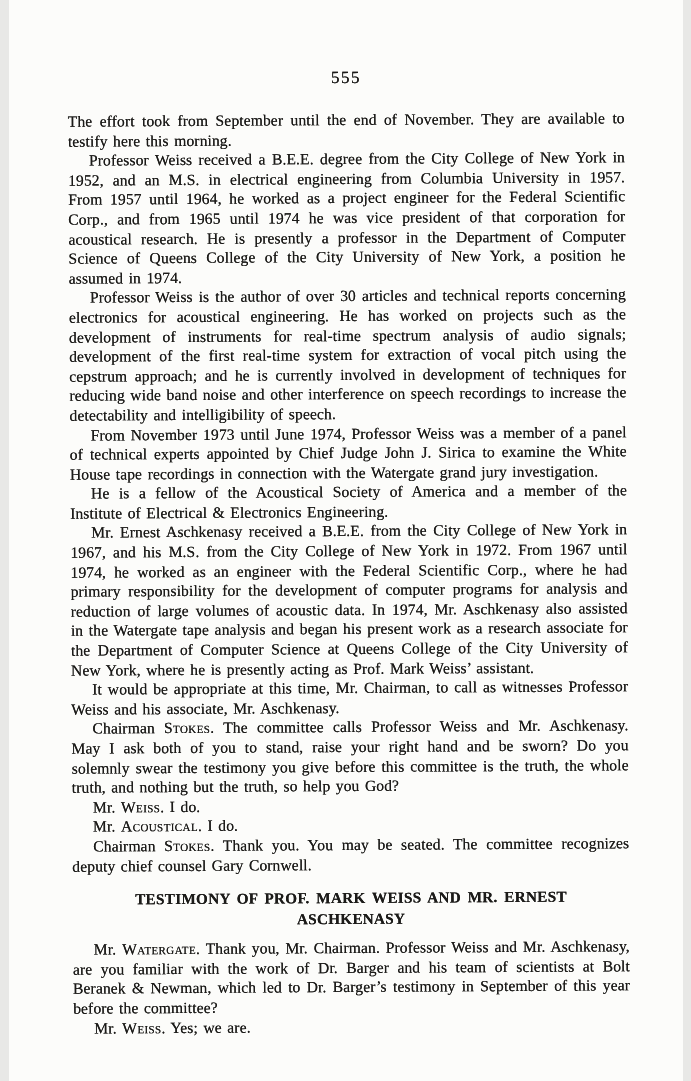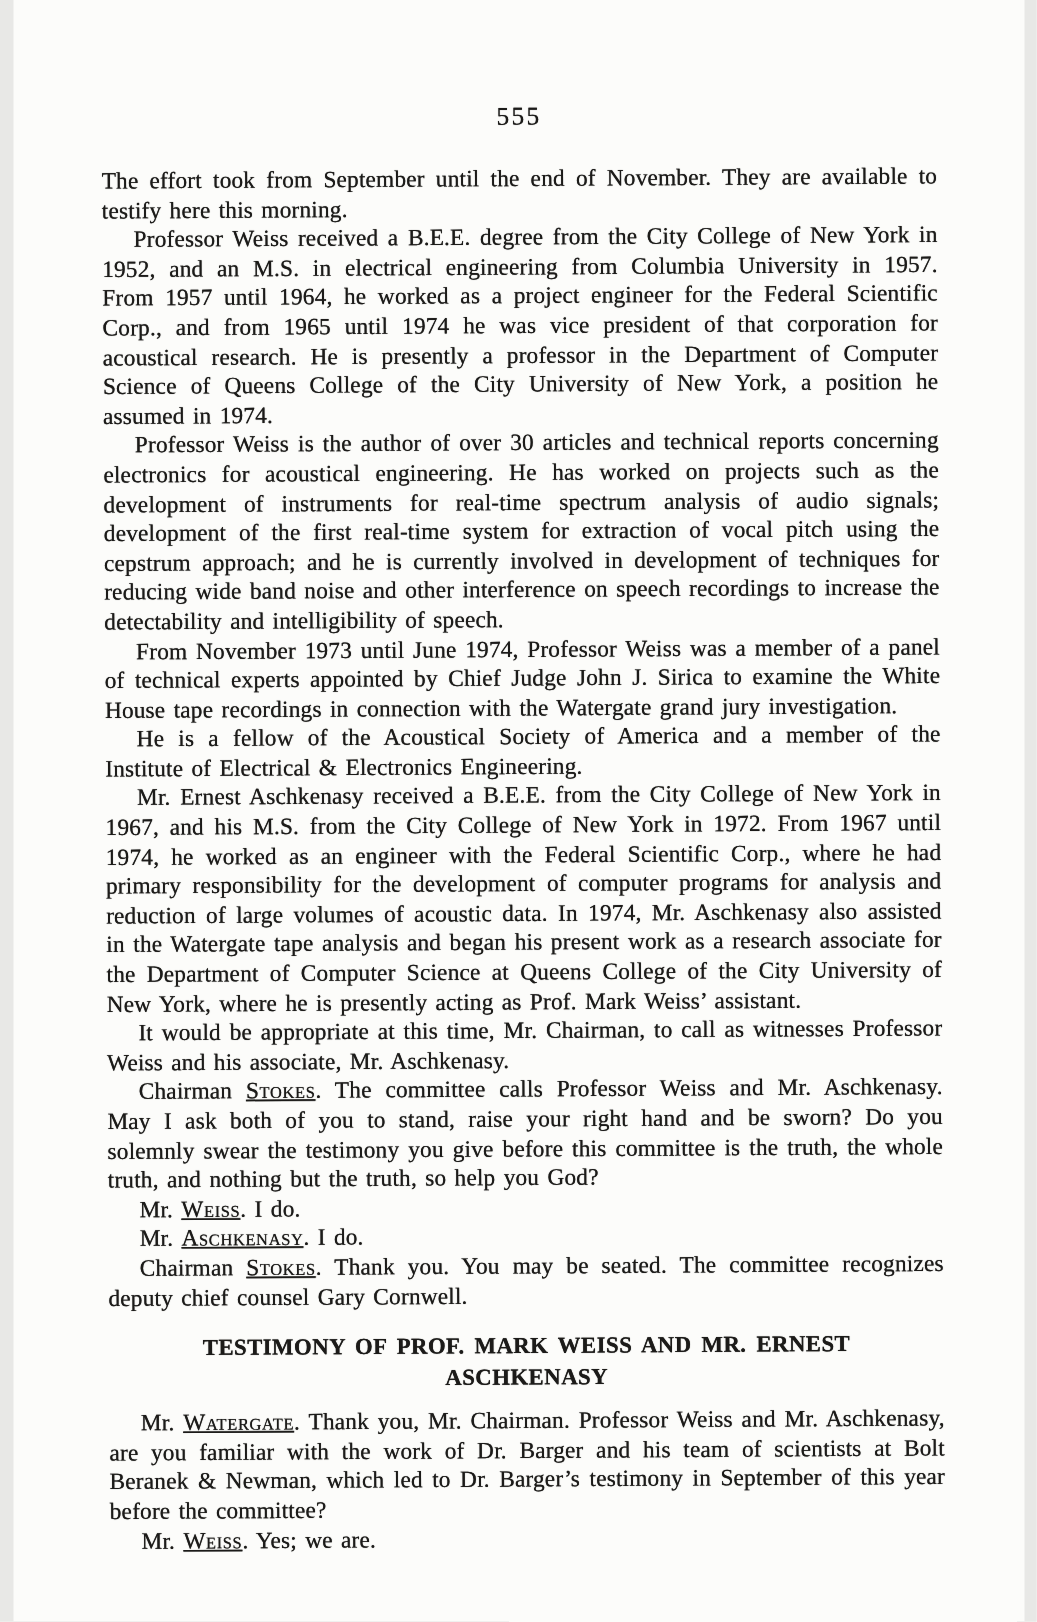--- a/index.html
+++ b/index.html
@@ -40,21 +40,20 @@
     word-spacing: 1.5px;
     letter-spacing: 0.1px;
     text-shadow: 0 0 0.5px #2a2a28;
   }
   p.noindent {
     text-indent: 0;
   }
   .sc {
     font-variant: small-caps;
     letter-spacing: 0.4px;
-    text-decoration: underline;
   }
   h2.testimony-heading {
     font-size: 15.2px;
     font-weight: bold;
     text-align: center;
     max-width: 470px;
     margin: 13px auto 9px auto;
     line-height: 21px;
     letter-spacing: 0.3px;
     word-spacing: 2.5px;
@@ -80,21 +79,21 @@
     <p class="body-par"><span>He is a fellow of the Acoustical Society of America and a member of the Institute of Electrical &amp; Electronics Engineering.</span></p>
 
     <p class="body-par"><span>Mr. Ernest Aschkenasy received a B.E.E. from the City College of New York in 1967, and his M.S. from the City College of New York in 1972. From 1967 until 1974, he worked as an engineer with the Federal Scientific Corp., where he had primary responsibility for the development of computer programs for analysis and reduction of large volumes of acoustic data. In 1974, Mr. Aschkenasy also assisted in the Watergate tape analysis and began his present work as a research associate for the Department of Computer Science at Queens College of the City University of New York, where he is presently acting as Prof. Mark Weiss’ assistant.</span></p>
 
     <p class="body-par"><span>It would be appropriate at this time, Mr. Chairman, to call as witnesses Professor Weiss and his associate, Mr. Aschkenasy.</span></p>
 
     <p class="body-par"><span>Chairman </span><span class="sc">Stokes</span><span>. The committee calls Professor Weiss and Mr. Aschkenasy. May I ask both of you to stand, raise your right hand and be sworn? Do you solemnly swear the testimony you give before this committee is the truth, the whole truth, and nothing but the truth, so help you God?</span></p>
 
     <p class="body-par"><span>Mr. </span><span class="sc">Weiss</span><span>. I do.</span></p>
 
-    <p class="body-par"><span>Mr. </span><span class="sc">Aschkenasy</span><span>. I do.</span></p>
+    <p class="body-par"><span>Mr. </span><span class="sc">Acoustical</span><span>. I do.</span></p>
 
     <p class="body-par"><span>Chairman </span><span class="sc">Stokes</span><span>. Thank you. You may be seated. The committee recognizes deputy chief counsel Gary Cornwell.</span></p>
 
     <h2 class="testimony-heading">TESTIMONY OF PROF. MARK WEISS AND MR. ERNEST ASCHKENASY</h2>
 
     <p class="body-par"><span>Mr. </span><span class="sc">Watergate</span><span>. Thank you, Mr. Chairman. Professor Weiss and Mr. Aschkenasy, are you familiar with the work of Dr. Barger and his team of scientists at Bolt Beranek &amp; Newman, which led to Dr. Barger’s testimony in September of this year before the committee?</span></p>
 
     <p class="body-par"><span>Mr. </span><span class="sc">Weiss</span><span>. Yes; we are.</span></p>
 
   </div>

